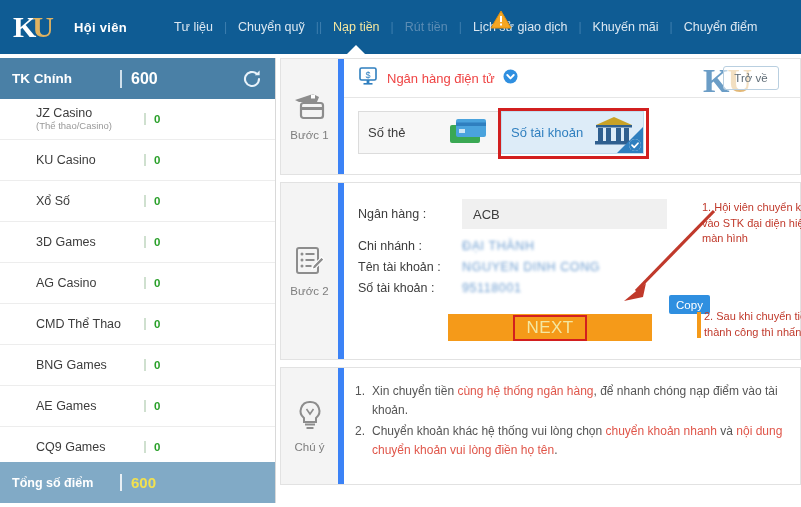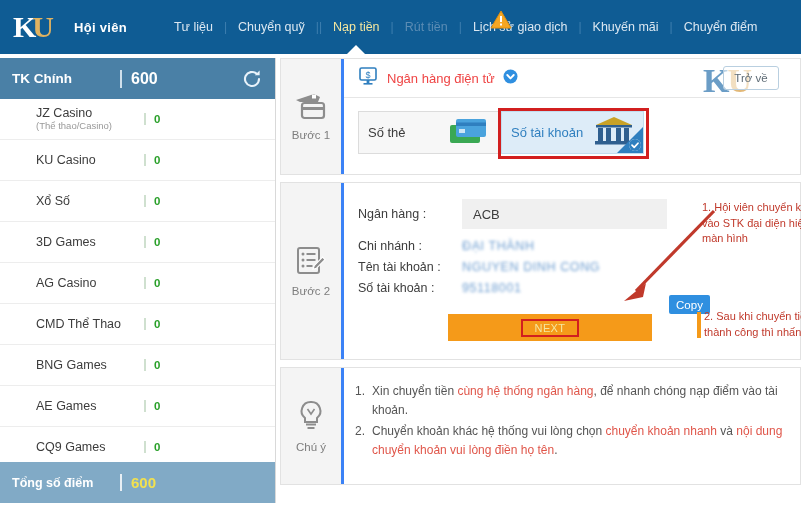--- a/index.html
+++ b/index.html
@@ -78,21 +78,21 @@
     font-size:15px; font-weight:bold; color:#f2e14f;
     border-left:2px solid #e8eff4; padding-left:9px; flex:1;
   }
 
   
   .main { position:absolute; left:280px; top:58px; width:521px; height:449px; }
   .panel {
     border:1px solid #e2e2e2; background:#fff; display:flex; margin-bottom:7px;
   }
   .step-col {
-    width:63px; background:#f4f4f4; border-right:3px solid #3b82f6;
+    width:63px; background:#f4f4f4; border-right:6px solid #3b82f6;
     display:flex; flex-direction:column; align-items:center; justify-content:center;
     color:#7d7d7d; flex-shrink:0;
   }
   .step-col .lbl { font-size:11.5px; margin-top:5px; white-space:nowrap; }
   .step-body { flex:1; position:relative; }
 
   
   .p1 { height:117px; }
   .ebank-row {
     display:flex; align-items:center; height:39px; padding-left:14px;
@@ -143,21 +143,21 @@
     position:absolute; left:325px; top:112px; width:41px; height:19px;
     background:#2f8fe0; color:#fff; font-size:11.5px;
     display:flex; align-items:center; justify-content:center; border-radius:2px;
   }
   .next-btn {
     position:absolute; left:104px; top:131px; width:204px; height:27px;
     background:#f59a19; display:flex; align-items:center; justify-content:center;
   }
   .next-inner {
     border:2px solid #d21f1f; padding:1px 12px; color:#f4e7a0;
-    font-size:11px; letter-spacing:.4px;
+    font-size:17px; letter-spacing:.4px;
   }
   .note-right {
     position:absolute; font-size:11px; color:#c0392b; line-height:1.42;
   }
   .note-1 { left:358px; top:17px; width:135px; }
   .note-2 { left:360px; top:126px; width:133px; }
   .arrow-svg { position:absolute; left:270px; top:22px; pointer-events:none; }
   .bar-mark {
     position:absolute; left:353px; top:129px; width:4px; height:26px; background:#f59a19;
   }

